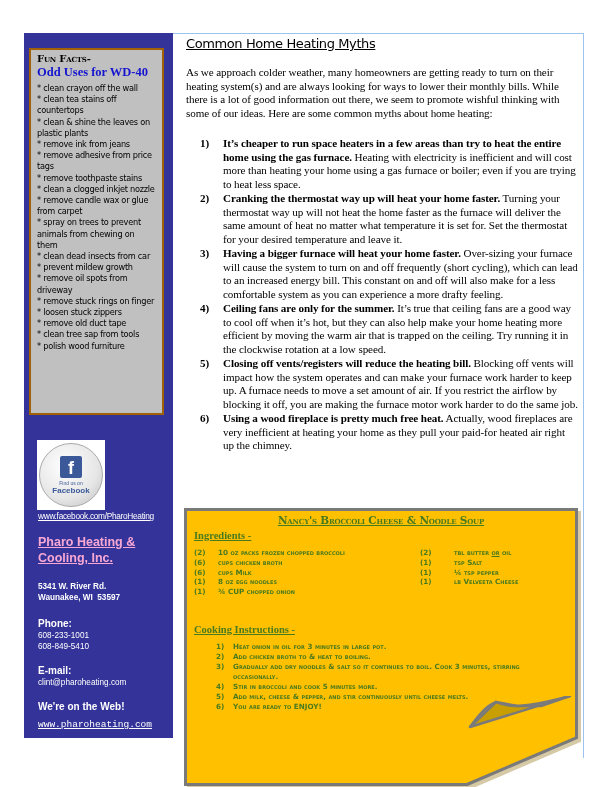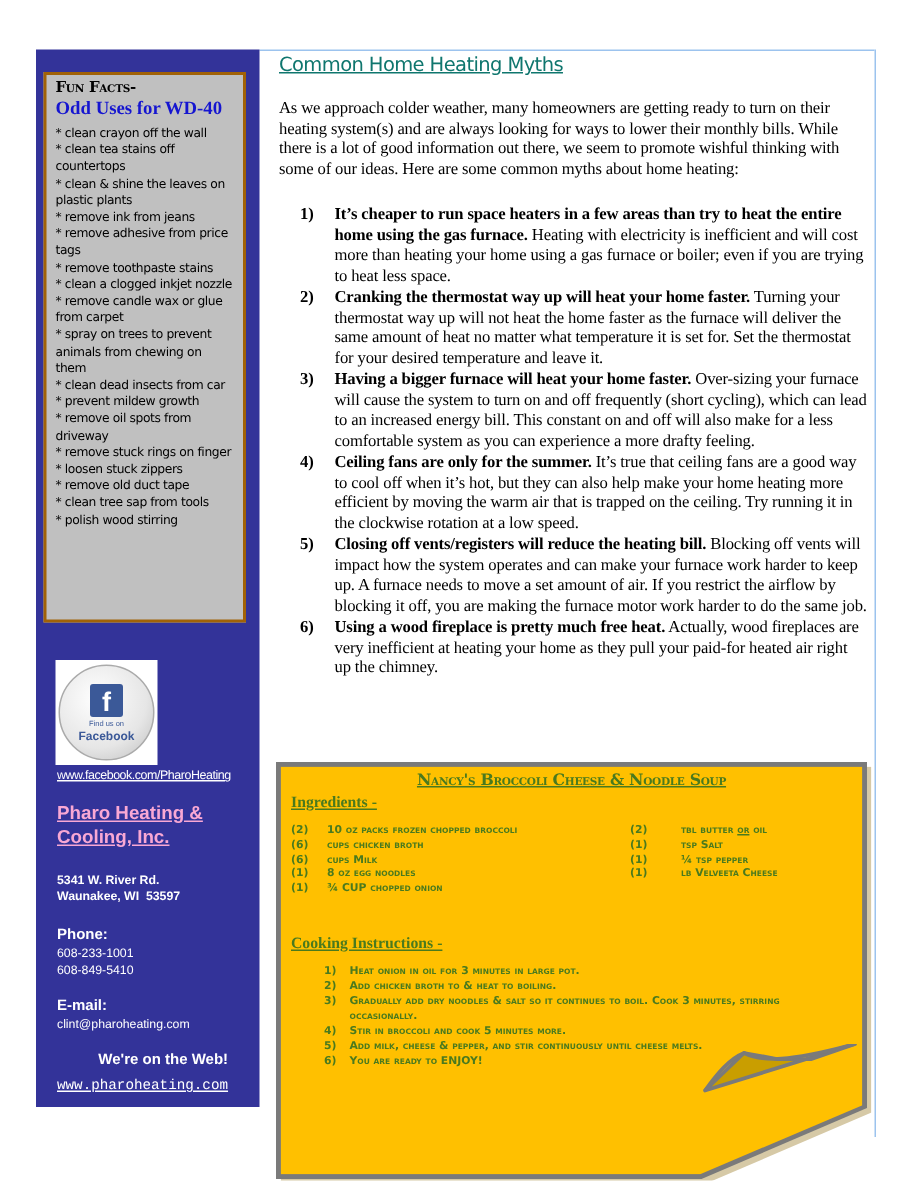--- a/index.html
+++ b/index.html
@@ -22,25 +22,25 @@
   .fb-find { font-family: "Liberation Sans", sans-serif; font-size: 5px; color: #3b5998; margin-top: 2px; line-height: 6px; }
   .fb-word { font-family: "Liberation Sans", sans-serif; font-size: 8px; font-weight: bold; color: #3b5998; line-height: 9px; }
 
   .side-link-fb { position: absolute; left: 14px; top: 478px; font-family: "Liberation Sans", sans-serif; font-size: 8.3px; color: #ffffff; text-decoration: underline; letter-spacing: -0.3px; }
   .company { position: absolute; left: 14px; top: 501px; font-family: "Liberation Sans", sans-serif; font-weight: bold; font-size: 12.5px; line-height: 16px; color: #f9a8d4; text-decoration: underline; }
   .addr { position: absolute; left: 14px; top: 548px; font-family: "Liberation Sans", sans-serif; font-weight: bold; font-size: 8.2px; line-height: 11px; color: #ffffff; }
   .label-white { font-family: "Liberation Sans", sans-serif; font-weight: bold; font-size: 10px; color: #ffffff; line-height: 12px; }
   .val-white { font-family: "Liberation Sans", sans-serif; font-weight: normal; font-size: 8.2px; color: #ffffff; line-height: 11px; }
   .phone { position: absolute; left: 14px; top: 585px; }
   .email { position: absolute; left: 14px; top: 632px; }
-  .web { position: absolute; left: 14px; top: 668px; text-align: right; }
+  .web { position: absolute; left: 14px; top: 668px; }
   .web-link { font-family: Liberation Mono, monospace; font-size: 9.5px; color: #ffffff; text-decoration: underline; line-height: 13px; }
 
   
-  .article-title { position: absolute; left: 186px; top: 36px; font-family: "DejaVu Sans", sans-serif; font-size: 13px; color: #0f766e; text-decoration: underline; letter-spacing: -0.4px; }
+  .article-title { position: absolute; left: 186px; top: 36px; font-family: "DejaVu Sans", sans-serif; font-size: 13px; color: #000000; text-decoration: underline; letter-spacing: -0.4px; }
   .intro { position: absolute; left: 186px; top: 66px; width: 390px; font-size: 11.1px; line-height: 13.5px; color: #000; letter-spacing: -0.1px; }
   .myths { position: absolute; left: 200px; top: 137px; width: 378px; margin: 0; padding: 0; list-style: none; }
   .myth { position: relative; padding-left: 23px; font-size: 11.1px; line-height: 13.5px; color: #000; margin-bottom: 1px; letter-spacing: -0.1px; }
   .myth-num { position: absolute; left: 0; top: 0; font-weight: bold; }
   .myth-lead { font-weight: bold; }
 
   
   .recipe { position: absolute; left: 184px; top: 508px; width: 394px; height: 278px; }
   .recipe-shadow { position: absolute; left: 3px; top: 3px; width: 100%; height: 100%; background: #d6c9a6; clip-path: polygon(0 0, 100% 0, 100% 83%, 72% 100%, 0 100%); }
   .recipe-border { position: absolute; left: 0; top: 0; width: 100%; height: 100%; background: #7a7a7a; clip-path: polygon(0 0, 100% 0, 100% 83%, 72% 100%, 0 100%); }
@@ -81,21 +81,21 @@
         <div class="fun-item">* clean a clogged inkjet nozzle</div>
         <div class="fun-item">* remove candle wax or glue from carpet</div>
         <div class="fun-item">* spray on trees to prevent animals from chewing on them</div>
         <div class="fun-item">* clean dead insects from car</div>
         <div class="fun-item">* prevent mildew growth</div>
         <div class="fun-item">* remove oil spots from driveway</div>
         <div class="fun-item">* remove stuck rings on finger</div>
         <div class="fun-item">* loosen stuck zippers</div>
         <div class="fun-item">* remove old duct tape</div>
         <div class="fun-item">* clean tree sap from tools</div>
-        <div class="fun-item">* polish wood stirring</div>
+        <div class="fun-item">* polish wood furniture</div>
       </div>
   </div>
 
   <div class="fb-badge">
     <div class="fb-circle">
       <div class="fb-f">f</div>
       <div class="fb-find">Find us on</div>
       <div class="fb-word">Facebook</div>
     </div>
   </div>

